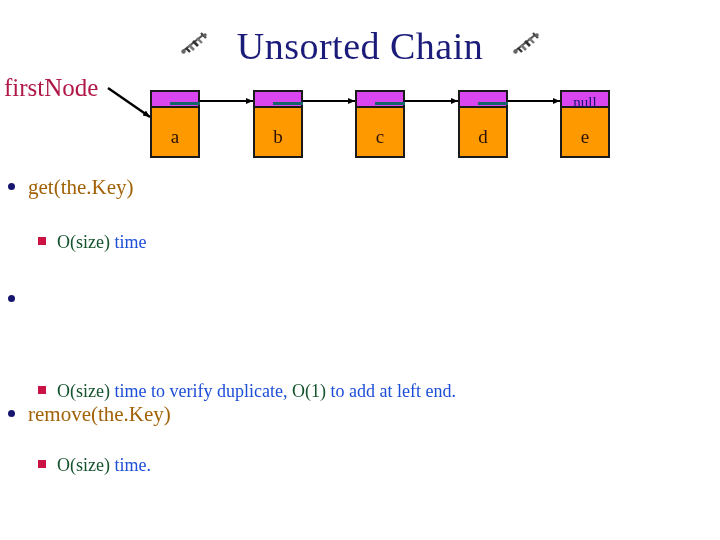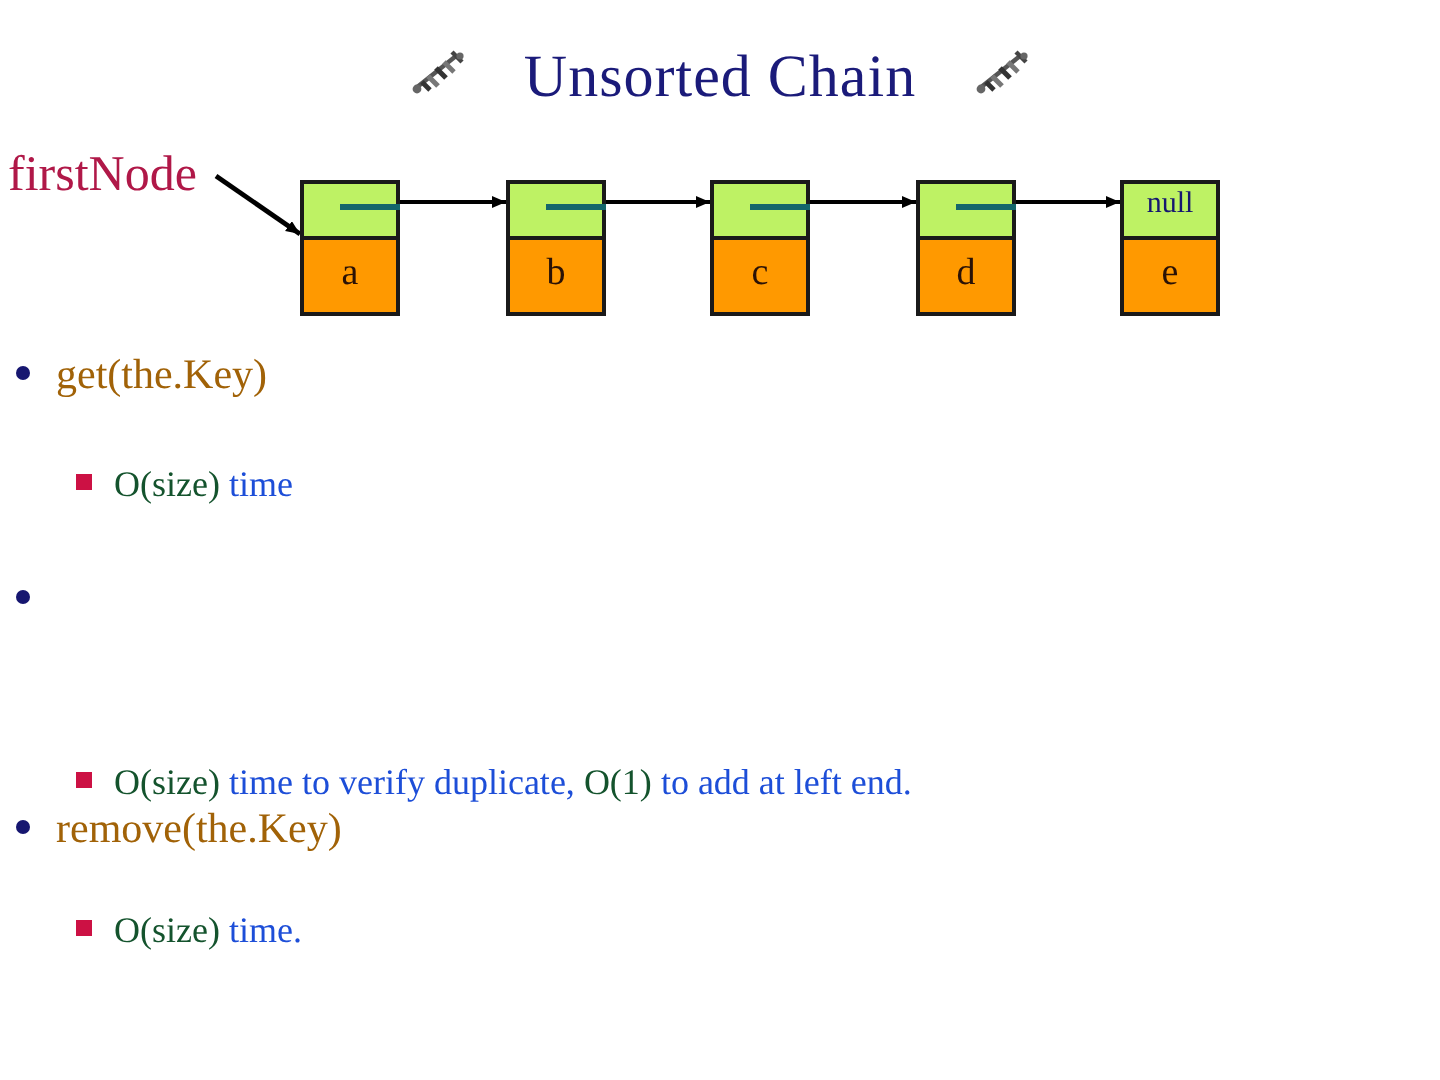--- a/index.html
+++ b/index.html
@@ -16,21 +16,21 @@
     -webkit-font-smoothing: none;
   }
 
   
   #slide-title {
     position: absolute;
     left: 0;
     top: 20px;
     width: 720px;
     text-align: center;
-    font-size: 30px;
+    font-size: 38px;
     color: #1b1b7a;
     letter-spacing: 0.5px;
     white-space: nowrap;
   }
   .title-deco {
     display: inline-block;
     vertical-align: middle;
     width: 34px;
     height: 30px;
     position: relative;
@@ -58,22 +58,22 @@
     height: 68px;
     box-sizing: border-box;
     border: 2px solid #1a1a1a;
     background: #ff9900;
   }
   .node .ptr-cell {
     position: absolute;
     left: 0;
     top: 0;
     width: 100%;
-    height: 28px;
-    background: #bef264;
+    height: 16px;
+    background: #d946ef;
     border-bottom: 2px solid #1a1a1a;
     box-sizing: border-box;
   }
   .node .ptr-stub {
     position: absolute;
     left: 18px;
     top: 10px;
     width: 30px;
     height: 3px;
     background: #14666b;

